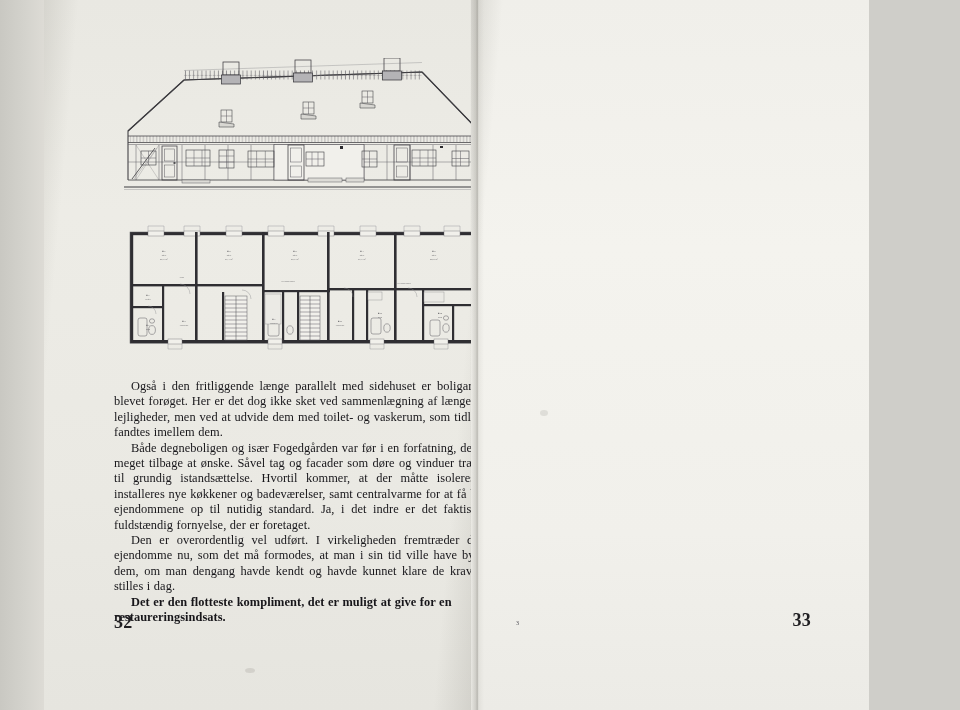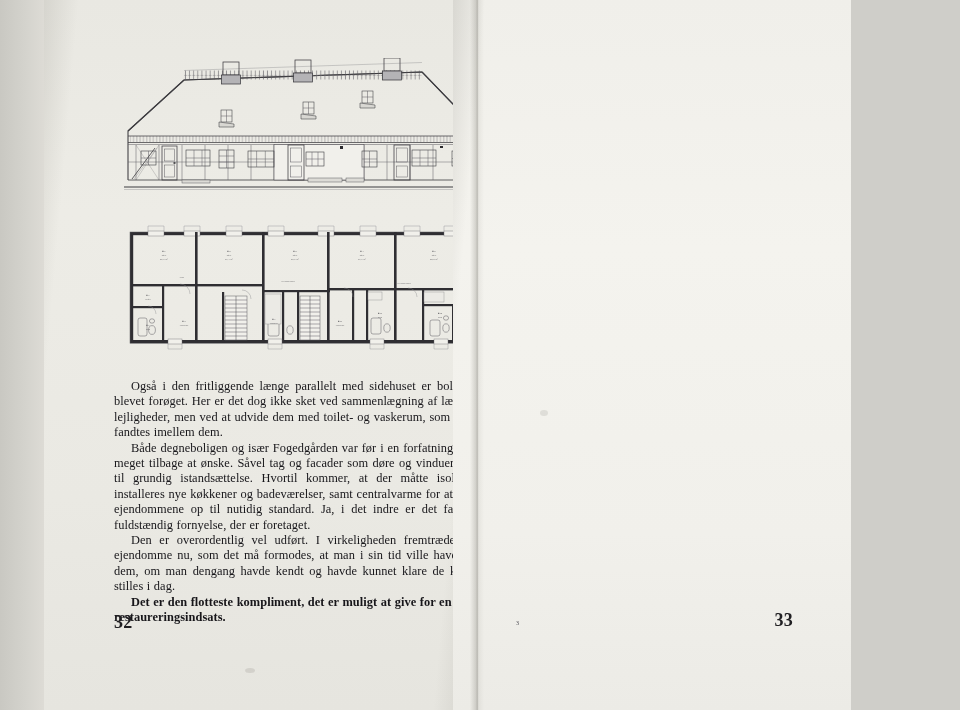--- a/index.html
+++ b/index.html
@@ -25,21 +25,21 @@
   }
   .page-left {
     left: 44px;
     width: 434px;
     background:
       linear-gradient(95deg, rgba(170,168,160,.30) 0%, rgba(255,255,255,0) 7%),
       linear-gradient(275deg, rgba(150,148,140,.28) 0%, rgba(255,255,255,0) 9%),
       linear-gradient(180deg, #e9e8e2 0%, #edece6 30%, #eae9e3 70%, #e6e5df 100%);
   }
   .page-right {
-    left: 453px;
+    left: 471px;
     width: 398px;
     background:
       linear-gradient(95deg, rgba(150,148,140,.26) 0%, rgba(255,255,255,0) 7%),
       linear-gradient(180deg, #f0efea 0%, #f4f3ee 35%, #f1f0eb 75%, #ecebe6 100%);
   }
   .edge-left {
     position: absolute;
     top: 0; bottom: 0; left: 0;
     width: 46px;
     background: linear-gradient(90deg, #c9c8c2 0%, #d4d3cd 55%, #dedcd6 100%);

